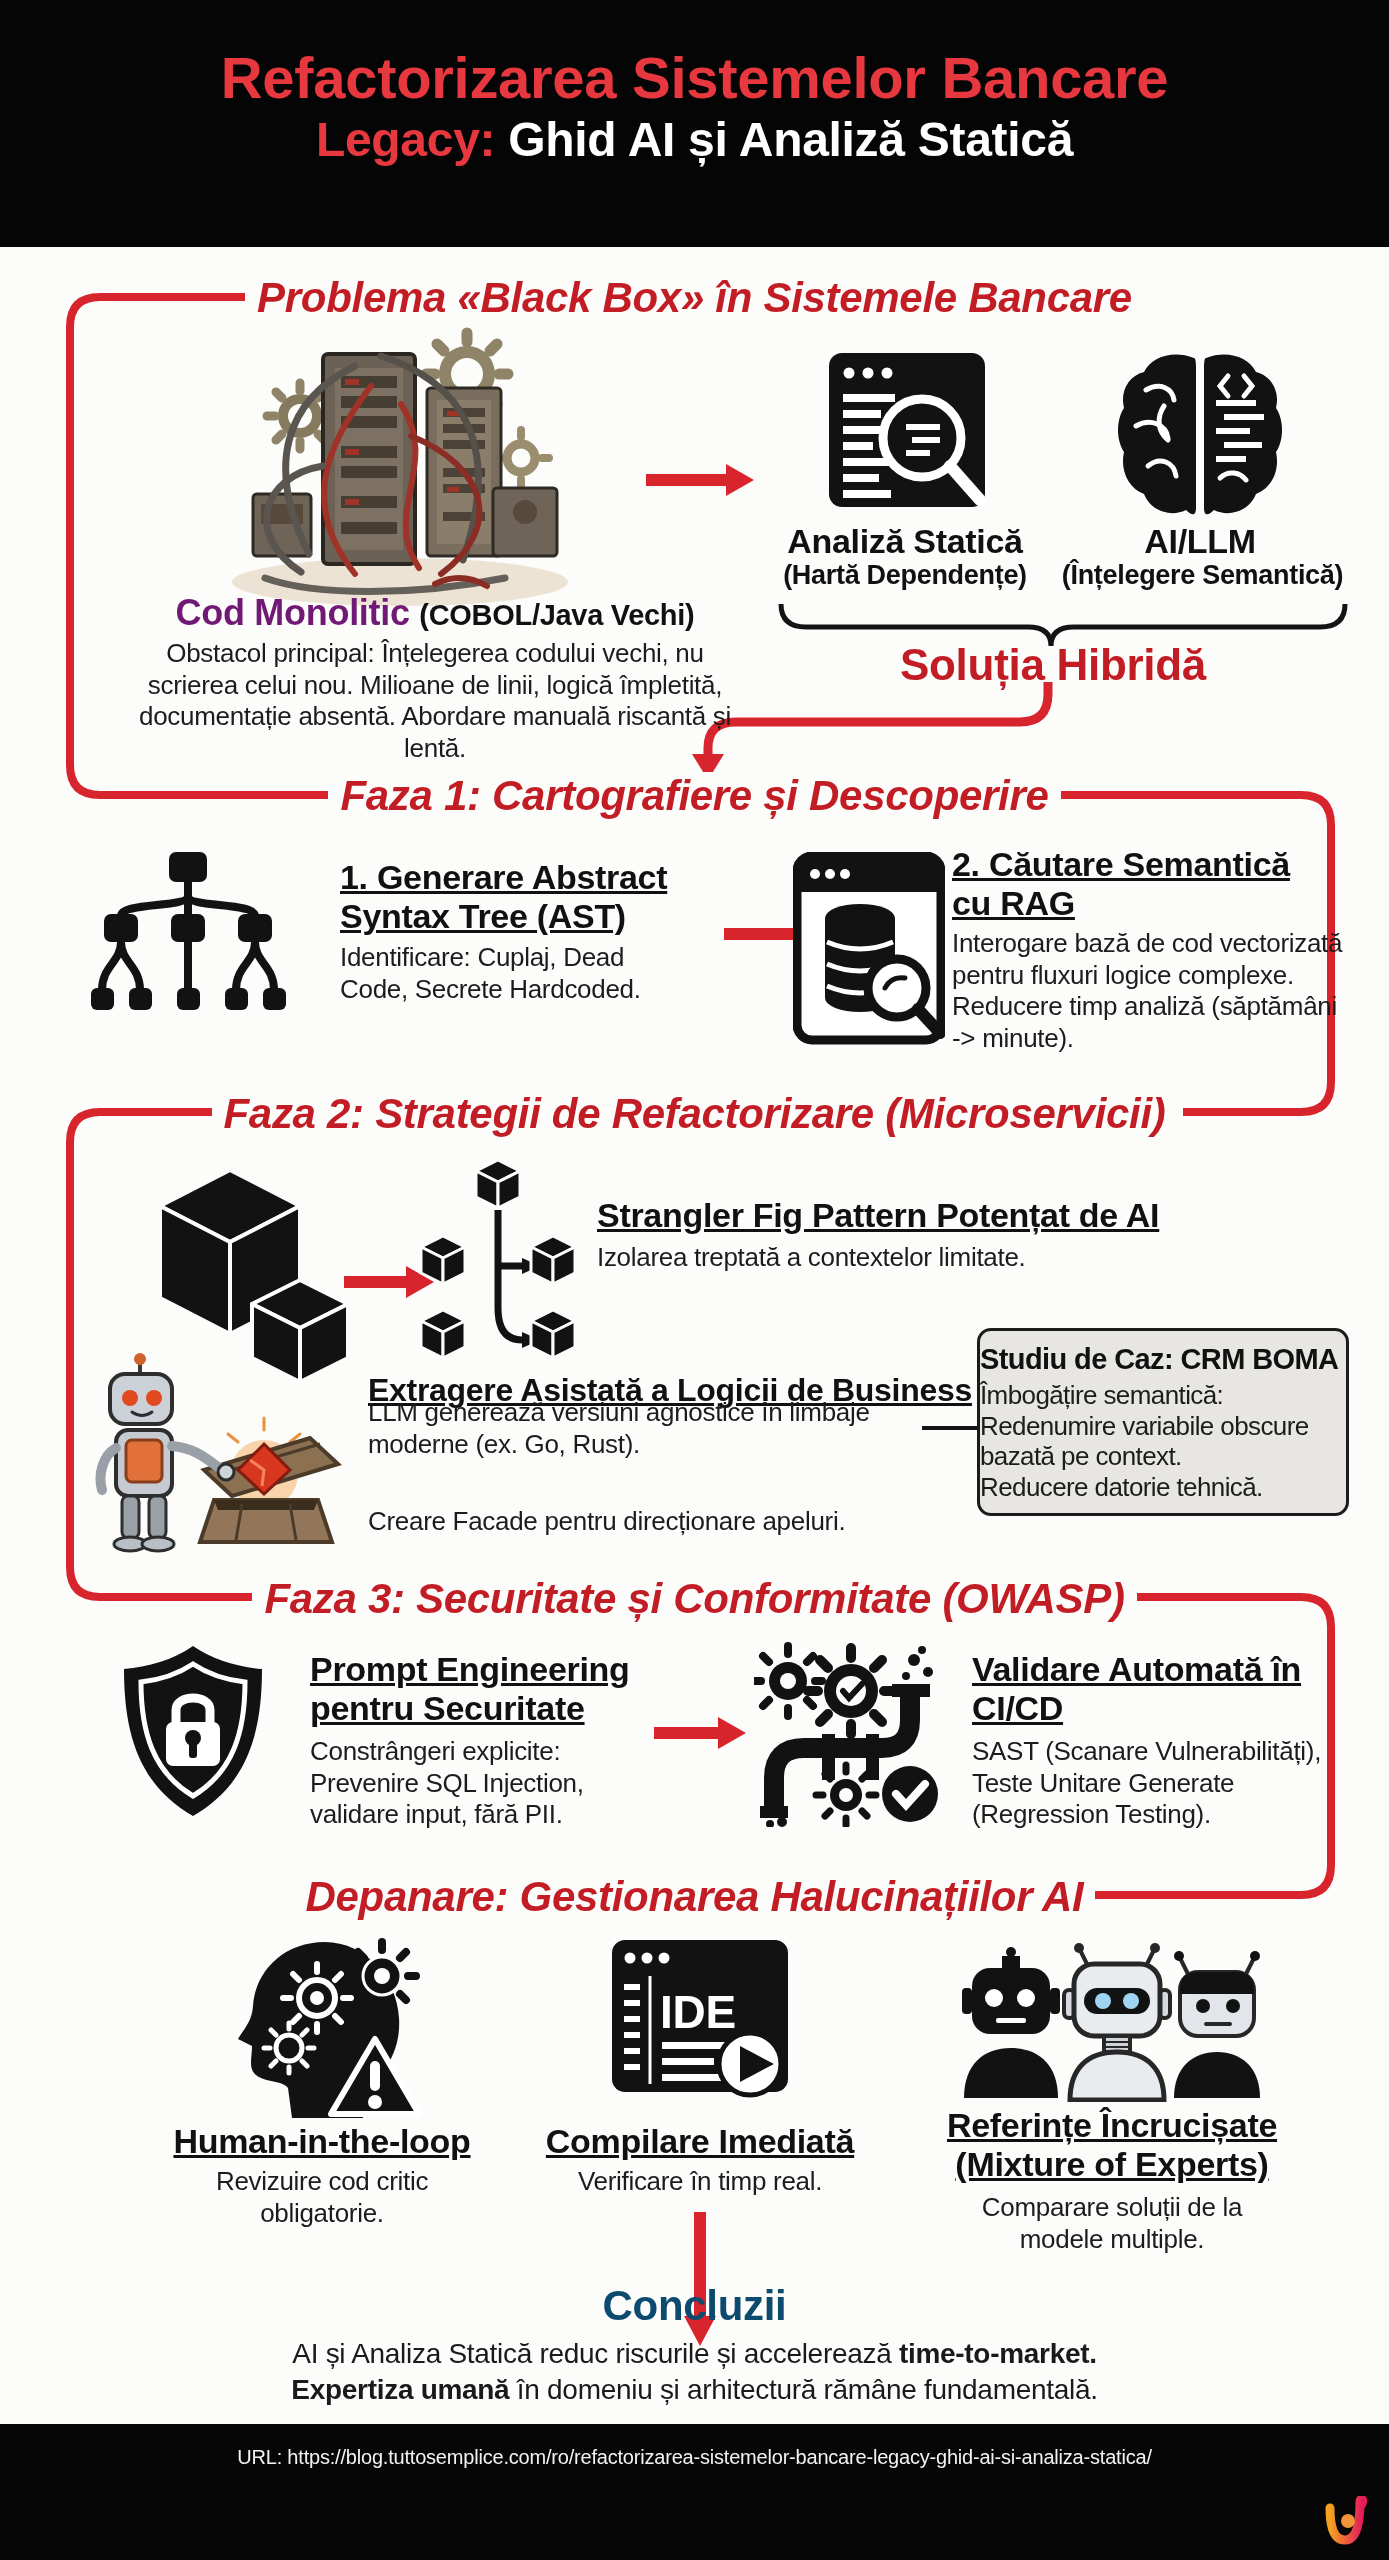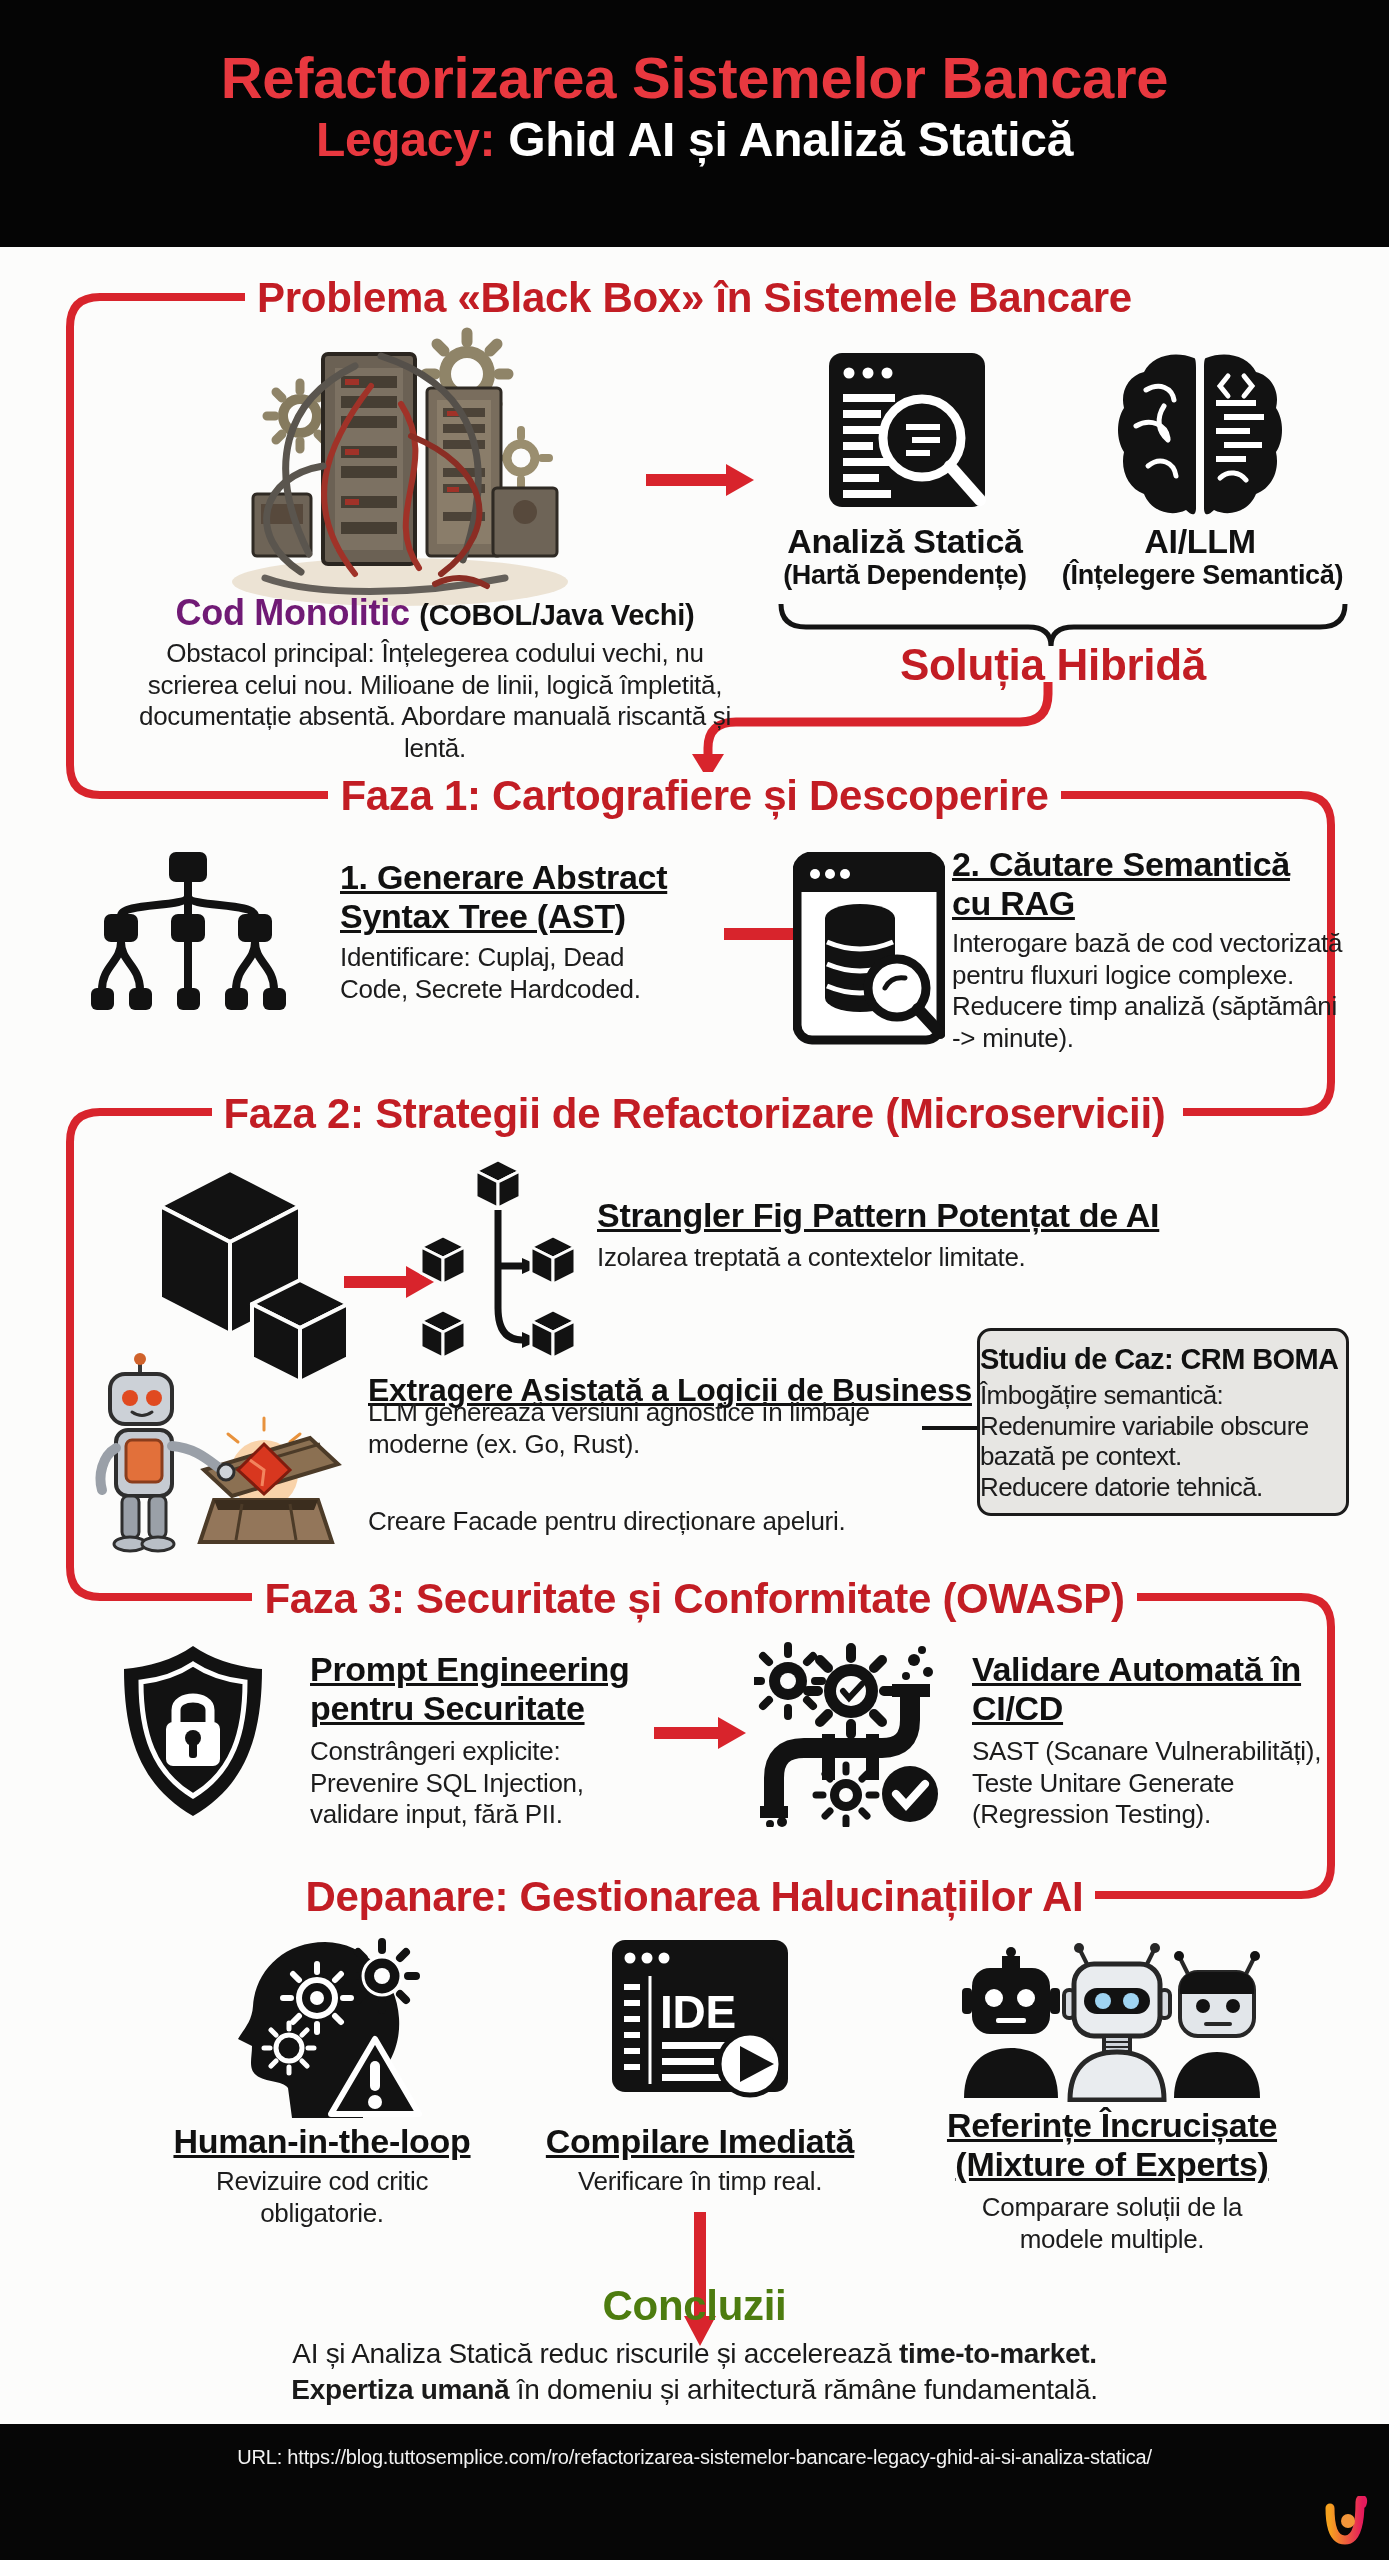--- a/index.html
+++ b/index.html
@@ -11,20 +11,21 @@
   .abs{position:absolute;}
   
   #hdr{left:0;top:0;width:1389px;height:247px;background:#050505;text-align:center;}
   #hdr .t1{margin-top:44px;font-size:58px;font-weight:bold;color:#e8383f;line-height:1.18;}
   #hdr .t2{font-size:48px;font-weight:bold;color:#ffffff;line-height:1.18;}
   #hdr .t2 .red{color:#e8383f;}
   
   .sechead{
     width:1389px;text-align:center;font-size:42px;font-weight:bold;color:#c21d24;
     z-index:3;
+    font-style:italic;
   }
   .sechead span{background:#fcfcfb;padding:0 12px;}
   .itit{font-weight:bold;color:#111;font-size:34px;line-height:1.16;text-decoration:underline;}
   .ibody{font-size:26px;line-height:1.22;color:#1c1c1c;}
   .ctr{text-align:center;}
   .sub{font-weight:bold;}
   
   .iconlab{font-size:34px;font-weight:bold;color:#111;text-align:center;line-height:1.05;}
   .iconsub{font-size:27px;font-weight:bold;color:#111;text-align:center;}
   #hybrid{font-size:44px;font-weight:bold;color:#c21d24;text-align:center;}
@@ -504,21 +505,21 @@
 
   <div class="abs itit ctr" style="left:132px;top:2122px;width:380px;z-index:2">Human-in-the-loop</div>
   <div class="abs ibody ctr" style="left:182px;top:2166px;width:280px;z-index:2">Revizuire cod critic obligatorie.</div>
 
   <div class="abs itit ctr" style="left:510px;top:2122px;width:380px;z-index:2">Compilare Imediată</div>
   <div class="abs ibody ctr" style="left:510px;top:2166px;width:380px;z-index:2">Verificare în timp real.</div>
 
   <div class="abs itit ctr" style="left:912px;top:2106px;width:400px;z-index:2">Referințe Încrucișate (Mixture of Experts)</div>
   <div class="abs ibody ctr" style="left:962px;top:2192px;width:300px;z-index:2">Comparare soluții de la modele multiple.</div>
 
-  <div class="abs" style="top:2282px;width:1389px;text-align:center;font-size:42px;font-weight:bold;color:#4d7c0f;z-index:2">Concluzii</div>
+  <div class="abs" style="top:2282px;width:1389px;text-align:center;font-size:42px;font-weight:bold;color:#0c4a6e;z-index:2">Concluzii</div>
   <div class="abs ctr" style="top:2338px;left:0;width:1389px;font-size:28px;z-index:2"><span>AI și Analiza Statică reduc riscurile și accelerează </span><span class="sub">time-to-market.</span></div>
   <div class="abs ctr" style="top:2374px;left:0;width:1389px;font-size:28px;z-index:2"><span class="sub">Expertiza umană</span><span> în domeniu și arhitectură rămâne fundamentală.</span></div>
 
   <div id="ftr" class="abs">
     <div class="url">URL: https://blog.tuttosemplice.com/ro/refactorizarea-sistemelor-bancare-legacy-ghid-ai-si-analiza-statica/</div>
   </div>
   <svg class="abs" style="left:1322px;top:2496px;z-index:4" width="46" height="52" viewBox="0 0 46 52">
     <defs>
       <linearGradient id="lg" x1="0" y1="0" x2="1" y2="0">
         <stop offset="0" stop-color="#f5a11f"></stop>

